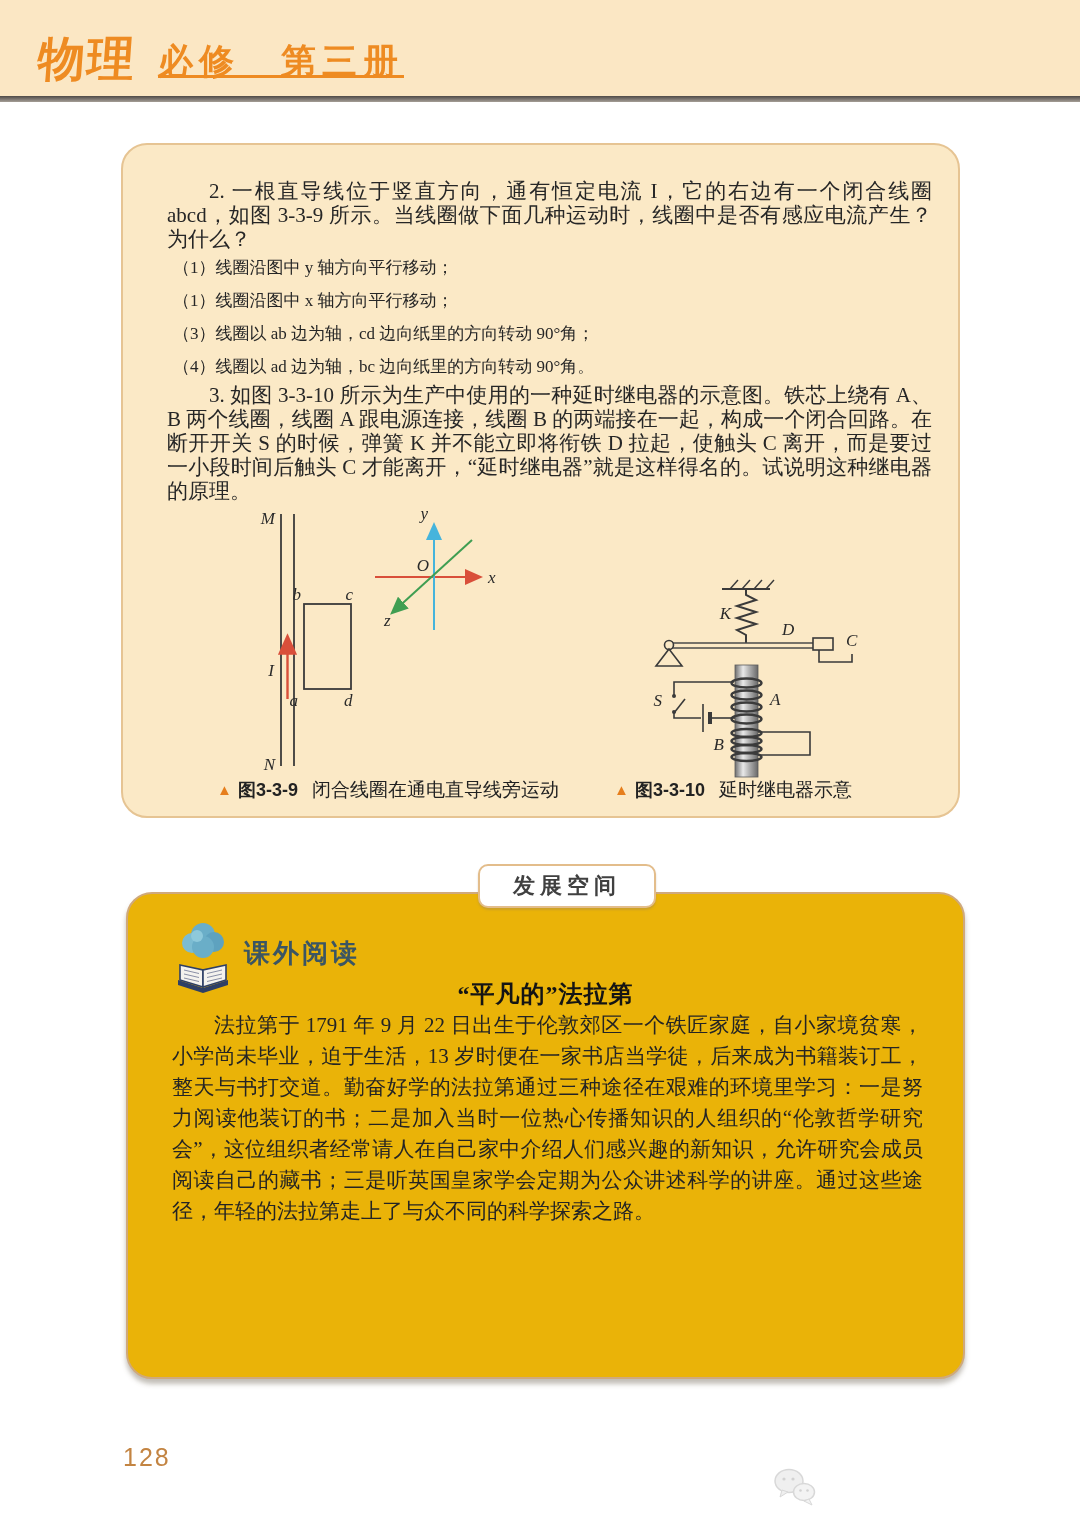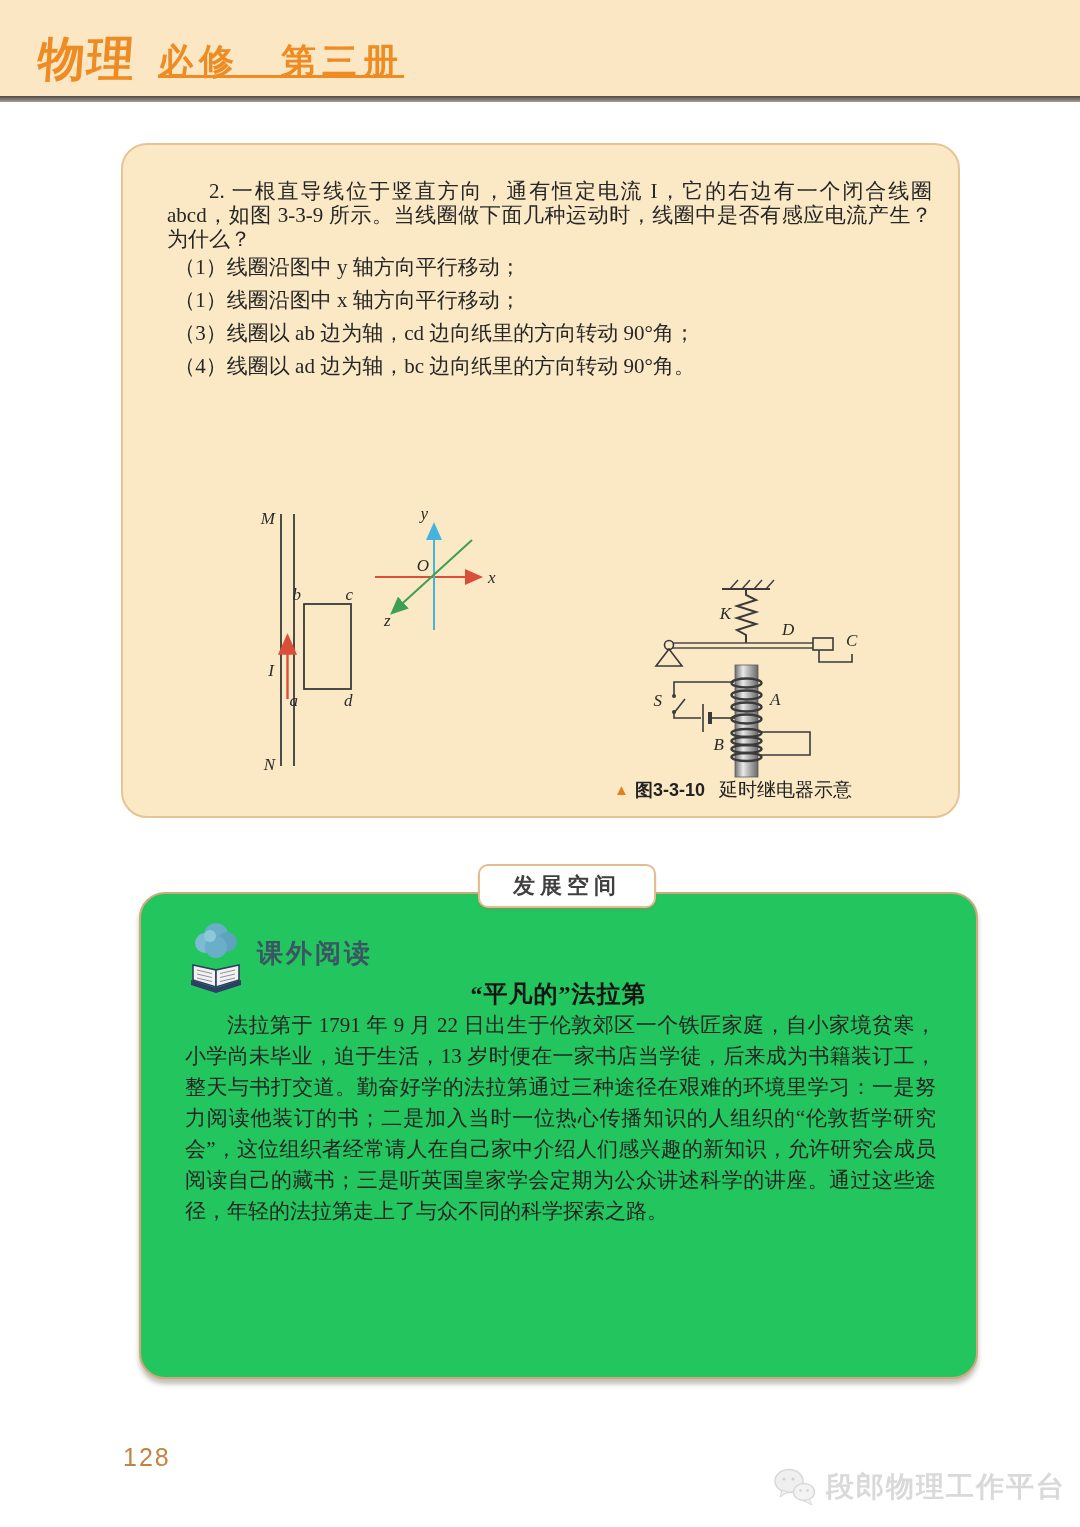--- a/index.html
+++ b/index.html
@@ -27,21 +27,21 @@
     position:absolute; left:158px; top:38px;
     font-size:35px; color:#ee8b22; letter-spacing:6px; font-weight:600;text-decoration:underline;
   }
   
   .panel-cream{
     position:absolute; left:121px; top:143px; width:839px; height:675px;
     background:#fbe9c6; border:2px solid #e6c493; border-radius:26px;
   }
   .panel-cream .flow{ padding:34px 26px 0 44px; }
   .q-para{ font-size:21px; line-height:24px; text-align:justify; text-indent:2em; }
-  .q-item{ font-size:21px; line-height:33px; text-indent:0.35em; }
+  .q-item{ font-size:17px; line-height:33px; text-indent:0.35em; }
   
   .fig-svg{ position:absolute; }
   .fig1{ left:108px; top:355px; }
   .fig2{ left:487px; top:420px; }
   .fig-caption{
     position:absolute; top:632px; font-size:19px; color:#222;
     text-align:center; white-space:nowrap;
   }
   .cap1{ left:70px; width:390px; }
   .cap2{ left:470px; width:280px; }
@@ -50,22 +50,22 @@
   
   .dev-badge{
     position:absolute; left:478px; top:864px; width:178px; height:44px;
     background:#ffffff; border:2px solid #e3bd8b; border-radius:10px;
     text-align:center; line-height:40px; font-size:22px; font-weight:bold;
     letter-spacing:5px; color:#404040; z-index:5;
     box-shadow:0 2px 2px rgba(150,130,100,0.35);
   }
   
   .panel-blue{
-    position:absolute; left:139px; top:892px; width:839px; height:487px;
-    background:#22c55e; border:2px solid #cfa97c; border-radius:26px;
+    position:absolute; left:126px; top:892px; width:839px; height:487px;
+    background:#eab308; border:2px solid #cfa97c; border-radius:26px;
     box-shadow:0 5px 5px rgba(120,110,95,0.45);
   }
   .book-icon{ position:absolute; left:44px; top:26px; }
   .reading-tag{
     position:absolute; left:116px; top:42px; font-size:26px; color:#3b5563;
     letter-spacing:3px; font-weight:600;
   }
   .reading-title{
     margin-top:84px; text-align:center; font-size:24px; font-weight:bold;
     color:#141414; letter-spacing:1px;
@@ -99,20 +99,21 @@
 </div>
 <div class="header-shadow"></div>
 
 <div class="panel-cream">
   <div class="flow">
     <p class="q-para">2. 一根直导线位于竖直方向，通有恒定电流 I，它的右边有一个闭合线圈 abcd，如图 3-3-9 所示。当线圈做下面几种运动时，线圈中是否有感应电流产生？为什么？</p>
     <p class="q-item">（1）线圈沿图中 y 轴方向平行移动；</p>
     <p class="q-item">（1）线圈沿图中 x 轴方向平行移动；</p>
     <p class="q-item">（3）线圈以 ab 边为轴，cd 边向纸里的方向转动 90°角；</p>
     <p class="q-item">（4）线圈以 ad 边为轴，bc 边向纸里的方向转动 90°角。</p>
+    <p class="q-para">3. 如图 3-3-10 所示为生产中使用的一种延时继电器的示意图。铁芯上绕有 A、B 两个线圈，线圈 A 跟电源连接，线圈 B 的两端接在一起，构成一个闭合回路。在断开开关 S 的时候，弹簧 K 并不能立即将衔铁 D 拉起，使触头 C 离开，而是要过一小段时间后触头 C 才能离开，“延时继电器”就是这样得名的。试说明这种继电器的原理。</p>
   </div>
 
   <svg class="fig-svg fig1" width="335" height="275" viewBox="0 0 335 275">
     <defs>
       <marker id="arr-red" markerWidth="9" markerHeight="8" refX="7" refY="4" orient="auto">
         <polygon points="0,0 9,4 0,8" fill="#d94f3a"></polygon>
       </marker>
       <marker id="arr-cyan" markerWidth="9" markerHeight="8" refX="7" refY="4" orient="auto">
         <polygon points="0,0 9,4 0,8" fill="#45b4dc"></polygon>
       </marker>
@@ -201,20 +202,23 @@
     <g fill="none" stroke="#3b3b3b" stroke-width="2.4">
       <ellipse cx="136.5" cy="168" rx="15" ry="4"></ellipse>
       <ellipse cx="136.5" cy="176" rx="15" ry="4"></ellipse>
       <ellipse cx="136.5" cy="184" rx="15" ry="4"></ellipse>
       <ellipse cx="136.5" cy="192" rx="15" ry="4"></ellipse>
     </g>
     <text class="fig-label" x="114" y="185" text-anchor="end">B</text>
     <polyline points="148,167 200,167 200,190 148,190" fill="none" stroke="#3a3a3a" stroke-width="1.6"></polyline>
   </svg>
 
+  <div class="fig-caption cap1">
+    <span class="tri">▲</span><span class="fig-num">图3-3-9</span><span>闭合线圈在通电直导线旁运动</span>
+  </div>
   <div class="fig-caption cap2">
     <span class="tri">▲</span><span class="fig-num">图3-3-10</span><span>延时继电器示意</span>
   </div>
 </div>
 
 <div class="dev-badge">发展空间</div>
 
 <div class="panel-blue">
   <svg class="book-icon" width="64" height="74" viewBox="0 0 64 74">
     <g>
@@ -250,14 +254,13 @@
   <svg class="wm-icon" width="46" height="42" viewBox="0 0 46 42">
     <ellipse cx="17" cy="15" rx="14" ry="11.5" fill="#efefef" stroke="#d8d8d8" stroke-width="1.5"></ellipse>
     <polygon points="10,24 8,31 16,26" fill="#efefef" stroke="#d8d8d8" stroke-width="1"></polygon>
     <circle cx="12" cy="13" r="1.6" fill="#d2d2d2"></circle>
     <circle cx="21" cy="13" r="1.6" fill="#d2d2d2"></circle>
     <ellipse cx="32" cy="26" rx="10.5" ry="8.5" fill="#f3f3f3" stroke="#d8d8d8" stroke-width="1.5"></ellipse>
     <polygon points="37,33 40,39 32,35" fill="#f3f3f3" stroke="#d8d8d8" stroke-width="1"></polygon>
     <circle cx="28.5" cy="24.5" r="1.3" fill="#d2d2d2"></circle>
     <circle cx="35.5" cy="24.5" r="1.3" fill="#d2d2d2"></circle>
   </svg>
-  <span class="watermark-text">段郎物理工作平台</span>
 </div>
 
 </body></html>

